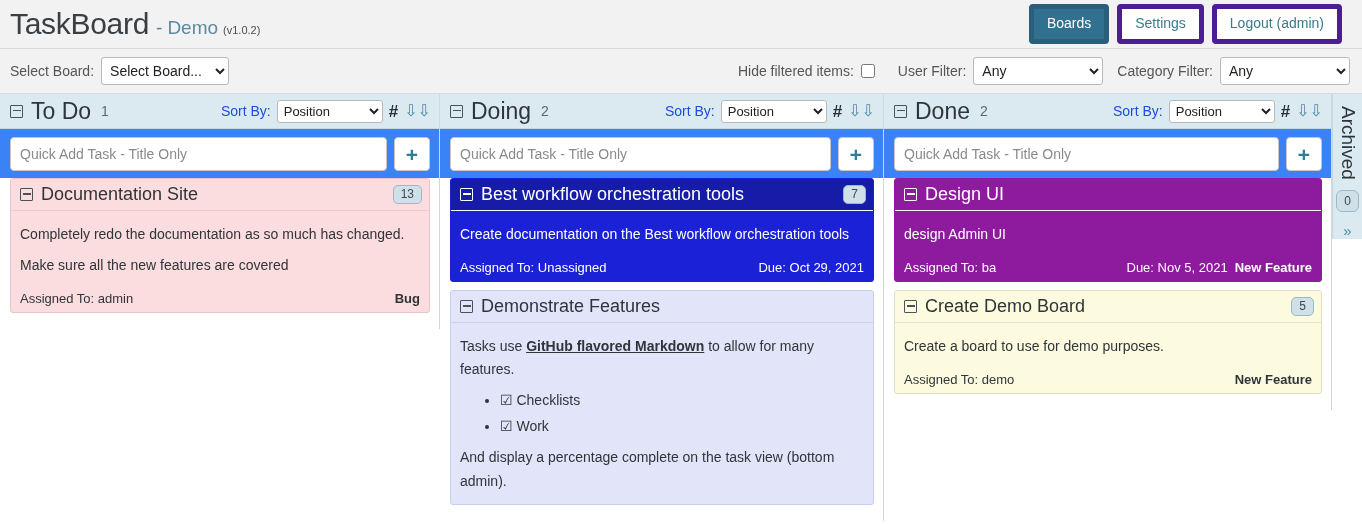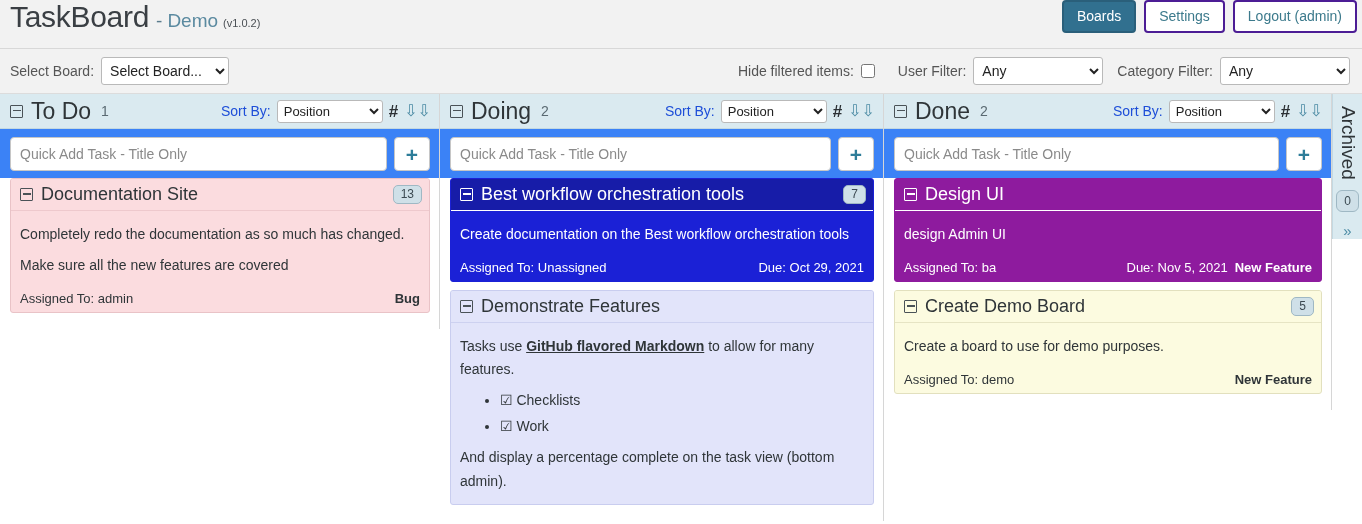--- a/index.html
+++ b/index.html
@@ -9,41 +9,41 @@
     overflow: hidden;
     font-family: "Liberation Sans", sans-serif;
     background: #ffffff;
   }
 
   
   .topbar {
     height: 49px;
     background: #f2f2f2;
     border-bottom: 1px solid #d8d8d8;
-    display: flex; align-items: flex-start;
-    padding: 0 5px 0 10px;
+    display: flex; align-items: center;
+    padding: 0 20px 0 10px;
     position: relative;
   }
   .brand { display: flex; align-items: baseline; }
   .brand-title {
     font-size: 30px; color: #3a3f44; font-weight: normal;
     letter-spacing: -0.3px;
   }
   .brand-sep { font-size: 19px; color: #5b7c8d; margin-left: 7px; }
   .brand-demo { font-size: 19px; color: #5b8aa0; margin-left: 5px; }
   .brand-ver { font-size: 11px; color: #4a4f54; margin-left: 5px; }
 
   .topbar-right {
     margin-left: auto; display: flex; align-items: center; gap: 8px;
   }
   .btn {
     font-size: 14px;
     padding: 7px 13px;
     border-radius: 4px;
-    border: 2px solid #4c1d95;
+    border: 5px solid #4c1d95;
     background: #ffffff;
     color: #3c7a8c;
     cursor: pointer;
     line-height: 1.1;
     white-space: nowrap;
   }
   .btn.active {
     background: #31708f; border-color: #2a5f7a; color: #ffffff;
   }
 

